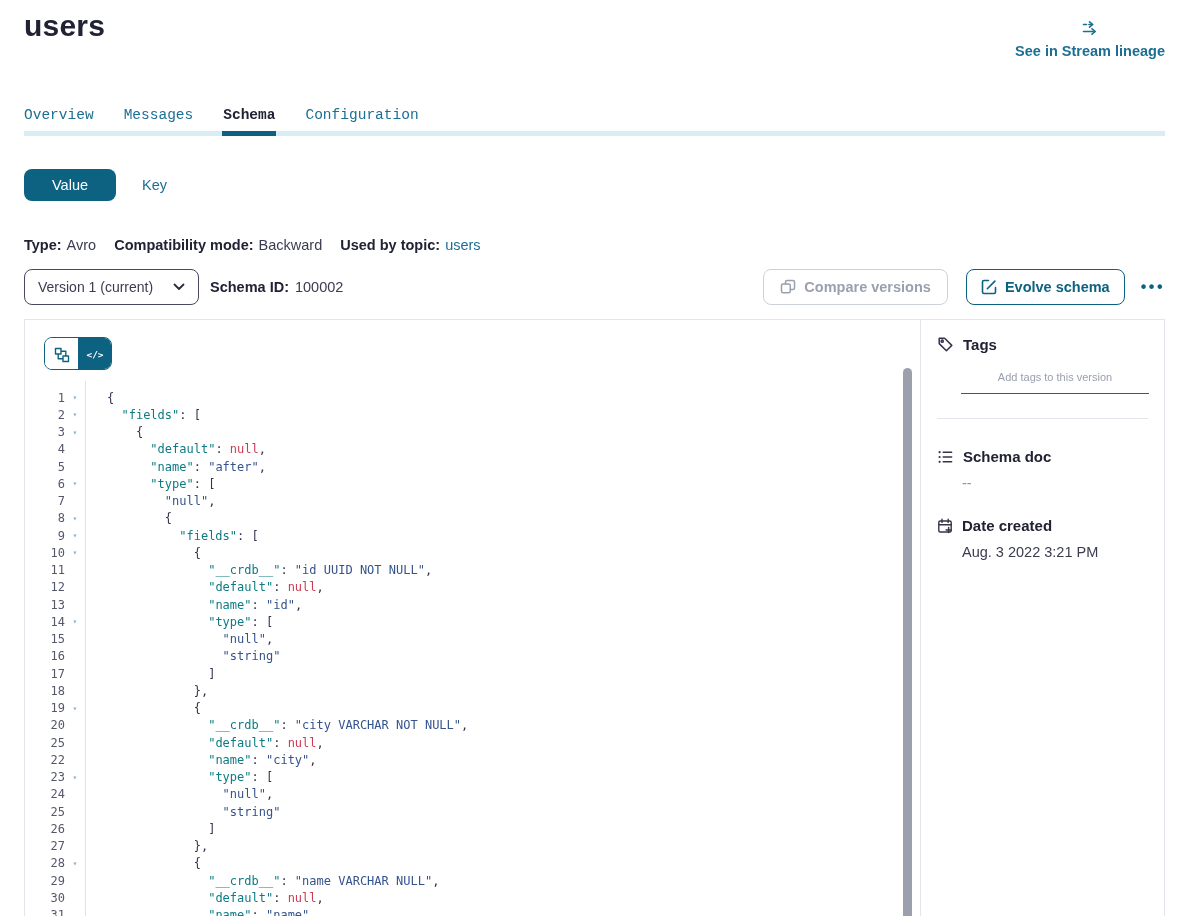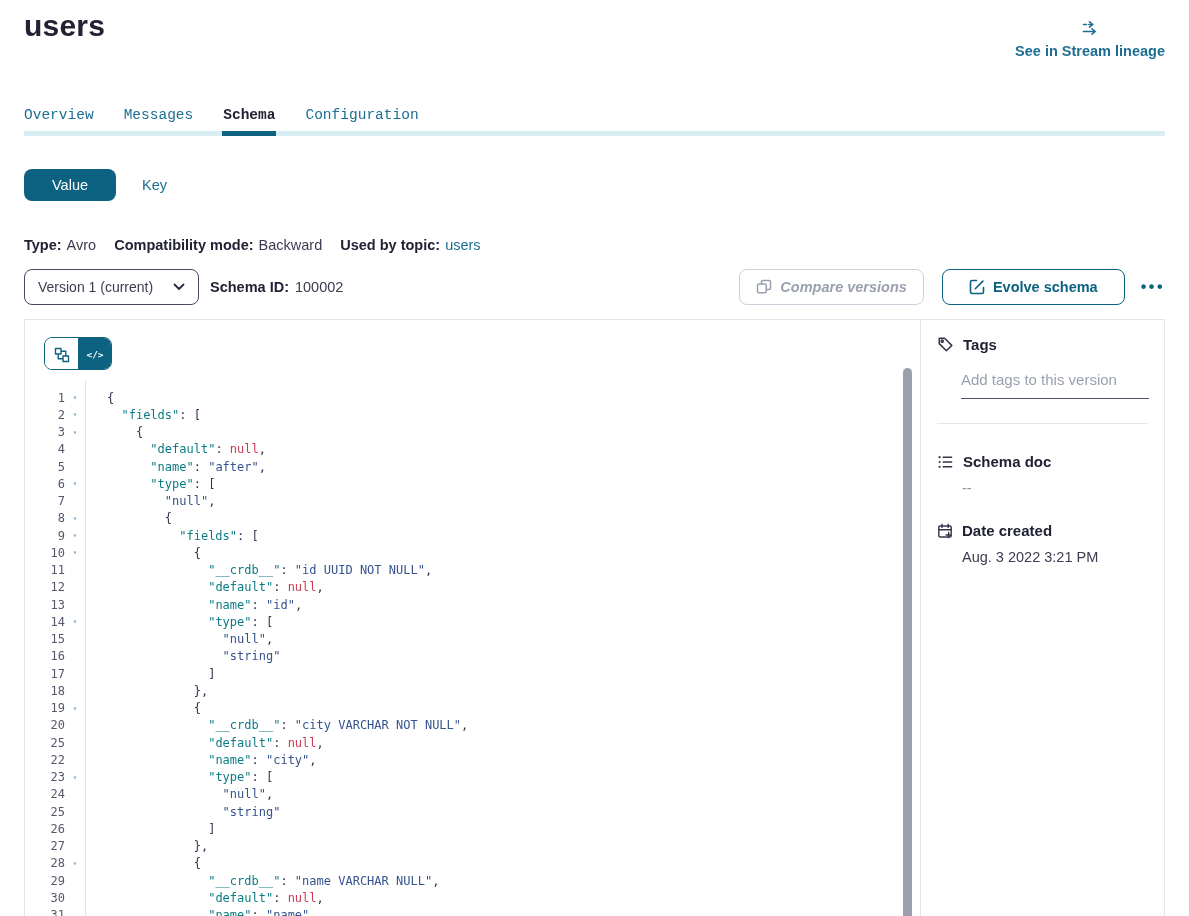--- a/index.html
+++ b/index.html
@@ -35,22 +35,22 @@
   .pair{display:flex;gap:5px;}
   .pair b{color:var(--text-dark);font-weight:700;}
   .link{color:var(--link);cursor:pointer;}
 
   .version-row{margin-top:15px;display:flex;align-items:center;}
   .select{width:175px;height:36px;border:1px solid #474964;border-radius:8px;display:flex;align-items:center;justify-content:space-between;padding:0 13px;font-size:14px;color:var(--text-body);cursor:pointer;background:#fff;}
   .schema-id{margin-left:11px;font-size:14.5px;display:flex;gap:6px;}
   .schema-id b{color:var(--text-dark);}
   .vspacer{flex:1;}
   .btn{height:36px;border-radius:8px;background:#fff;display:inline-flex;align-items:center;gap:8px;font-size:14.5px;font-weight:700;cursor:pointer;font-family:inherit;}
-  .btn.disabledlook{border:1px solid var(--disabled-border);color:var(--disabled-text);padding:0 16px;cursor:default;font-style:italic;}
-  .btn.outline{border:1.5px solid var(--accent);color:var(--accent);padding:0 26px;margin-left:18px;}
+  .btn.disabledlook{border:1px solid var(--disabled-border);color:var(--disabled-text);padding:0 16px;cursor:default;}
+  .btn.outline{border:1.5px solid var(--accent);color:var(--accent);padding:0 14px;margin-left:18px;}
   .more{margin-left:16px;color:var(--accent);font-size:16px;font-weight:700;letter-spacing:2.5px;cursor:pointer;line-height:1;}
 
   .card{margin-top:14px;border:1px solid var(--border);display:flex;height:613px;background:#fff;}
   .editor{flex:1;position:relative;padding:17px 0 0 10px;overflow:hidden;}
   .viewtoggle{display:inline-flex;margin-left:9px;border:1px solid var(--accent);border-radius:8px;overflow:hidden;height:33px;}
   .vseg{width:33px;height:33px;display:flex;align-items:center;justify-content:center;background:#fff;border:none;cursor:pointer;color:var(--accent);padding:0;}
   .vseg + .vseg{border-left:1px solid var(--accent);}
   .vseg.active{background:var(--accent);color:#fff;}
   .codeglyph{font-family:"DejaVu Sans Mono",monospace;font-size:9.5px;font-weight:700;}
 
@@ -62,21 +62,21 @@
   .lt{padding-left:22px;color:var(--code-punct);}
   .tk-k{color:var(--code-key);}
   .tk-s{color:var(--code-string);}
   .tk-u{color:var(--code-null);}
   .tk-p{color:var(--code-punct);}
   .thumb{position:absolute;top:48px;right:8px;width:9px;height:561px;border-radius:5px;background:var(--thumb);}
 
   .sidebar{width:244px;border-left:1px solid var(--border);padding:16px 16px 0;}
   .sec-head{display:flex;align-items:center;gap:9px;font-size:15px;font-weight:700;color:var(--text-dark);}
   .sec-head svg{flex:none;color:#34354a;}
-  .tag-input{display:block;margin:14px 0 0 24px;width:188px;border:none;border-bottom:1.5px solid #4f5266;font-size:15px;padding:4px 0 10px;color:var(--text-body);outline:none;font-family:inherit;background:transparent;}
+  .tag-input{display:block;margin:14px 0 0 24px;width:188px;border:none;border-bottom:1.5px solid #4f5266;font-size:11px;padding:4px 0 10px;color:var(--text-body);outline:none;font-family:inherit;background:transparent;text-align:center;}
   .tag-input::placeholder{color:var(--disabled-text);}
   .sb-divider{height:1px;background:var(--border);margin-top:24px;}
   .sec2{margin-top:29px;}
   .sec3{margin-top:26px;}
   .sec-val{margin:10px 0 0 25px;font-size:14.5px;color:var(--text-body);}
   .sec-val.muted{color:#8f93a3;}
 </style>
 </head>
 <body>
 

